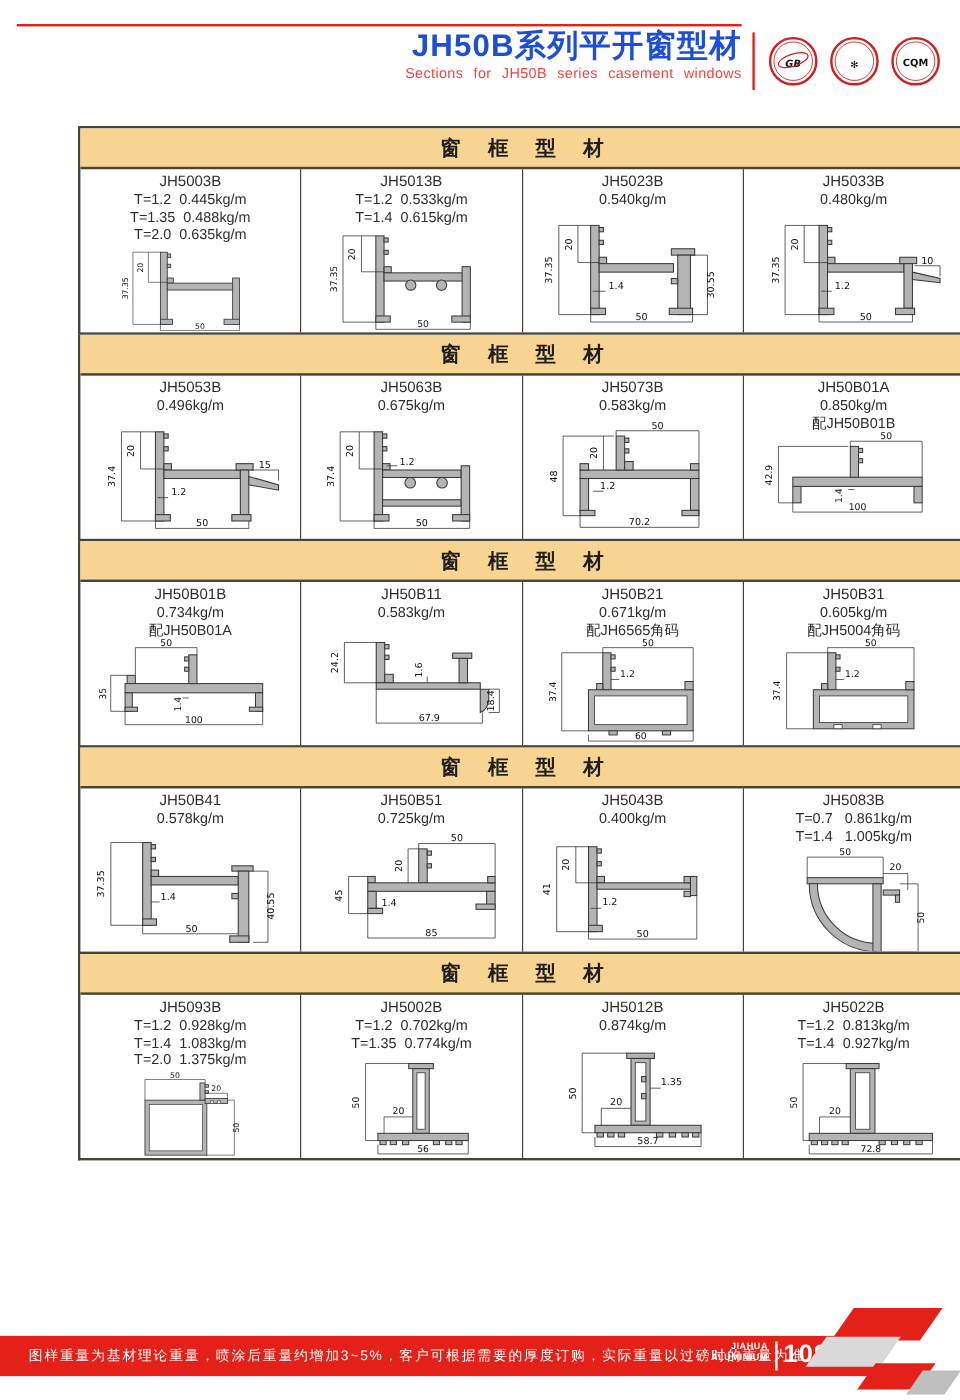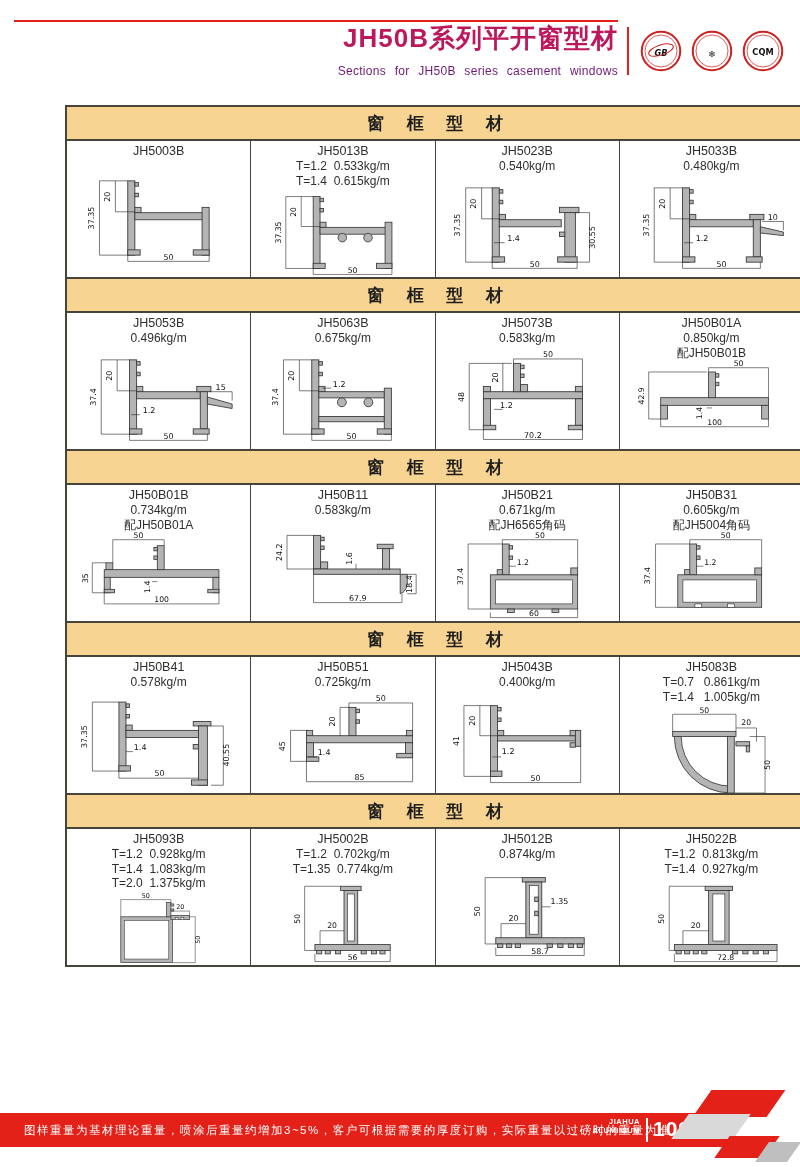--- a/index.html
+++ b/index.html
@@ -2,22 +2,22 @@
 <html><head>
 <meta charset="utf-8">
 <style>
   :root{ --red:#e32119; --tan:#f7d492; --bd:#45453c; }
   html,body{margin:0;padding:0;background:#fff;}
   .page{position:relative;width:800px;height:1167px;background:#fff;overflow:hidden;
         font-family:"Liberation Sans","DejaVu Sans",sans-serif;color:#2e2e2e;}
   
   .red-rule{position:absolute;left:14px;top:20px;width:604px;height:2px;background:var(--red);}
   .title-wrap{position:absolute;top:24px;left:160px;width:458px;text-align:right;}
-  .title{font-size:26px;font-weight:bold;color:#be185d;letter-spacing:1px;line-height:28px;}
-  .subtitle{font-size:12px;color:#701a75;margin-top:12px;letter-spacing:.3px;word-spacing:5px;}
+  .title{font-size:26px;font-weight:bold;color:#1d4ed8;letter-spacing:1px;line-height:28px;}
+  .subtitle{font-size:12px;color:#ef4444;margin-top:2px;letter-spacing:.3px;word-spacing:5px;}
   .logo-divider{position:absolute;left:627px;top:27px;width:2px;height:48px;background:var(--red);}
   .logos{position:absolute;left:639px;top:29px;display:flex;gap:7px;}
   .logo{width:44px;height:44px;}
   
   .content{position:absolute;left:30px;top:105px;width:740px;padding-left:35px;}
   .section{border:2px solid var(--bd);}
   .section + .section{border-top:0;}
   .sec-head{height:32px;background:var(--tan);border-bottom:2px solid var(--bd);
             display:flex;align-items:center;justify-content:center;
             font-size:17px;font-weight:bold;color:#1f1f1f;letter-spacing:9px;text-indent:9px;}
@@ -80,20 +80,23 @@
     </div>
   </div>
 
   <div class="content">
 
     <div class="section">
       <div class="sec-head">窗 框 型 材</div>
       <div class="sec-row">
         <div class="cell">
           <div class="code">JH5003B</div>
+          <div class="spec">T=1.2  0.445kg/m
+T=1.35  0.488kg/m
+T=2.0  0.635kg/m</div>
           <svg class="drawing" viewBox="0 0 178 104">
             <rect class="p" x="54" y="10" width="8" height="84"></rect>
               <rect class="p" x="62" y="12" width="4" height="4"></rect>
               <rect class="p" x="62" y="24" width="4" height="4"></rect>
               <rect class="p" x="62" y="40" width="7" height="6"></rect>
               <rect class="p" x="62" y="46" width="78" height="8"></rect>
               <rect class="p" x="138" y="40" width="8" height="54"></rect>
               <rect class="p" x="54" y="88" width="14" height="6"></rect>
               <rect class="p" x="128" y="88" width="18" height="6"></rect>
             <path class="d" d="M22,10 H54 M22,94 H54 M22,10 V94 M40,10 V45 M40,45 H62 M54,94 V101 M146,94 V101 M54,101 H146"></path>

